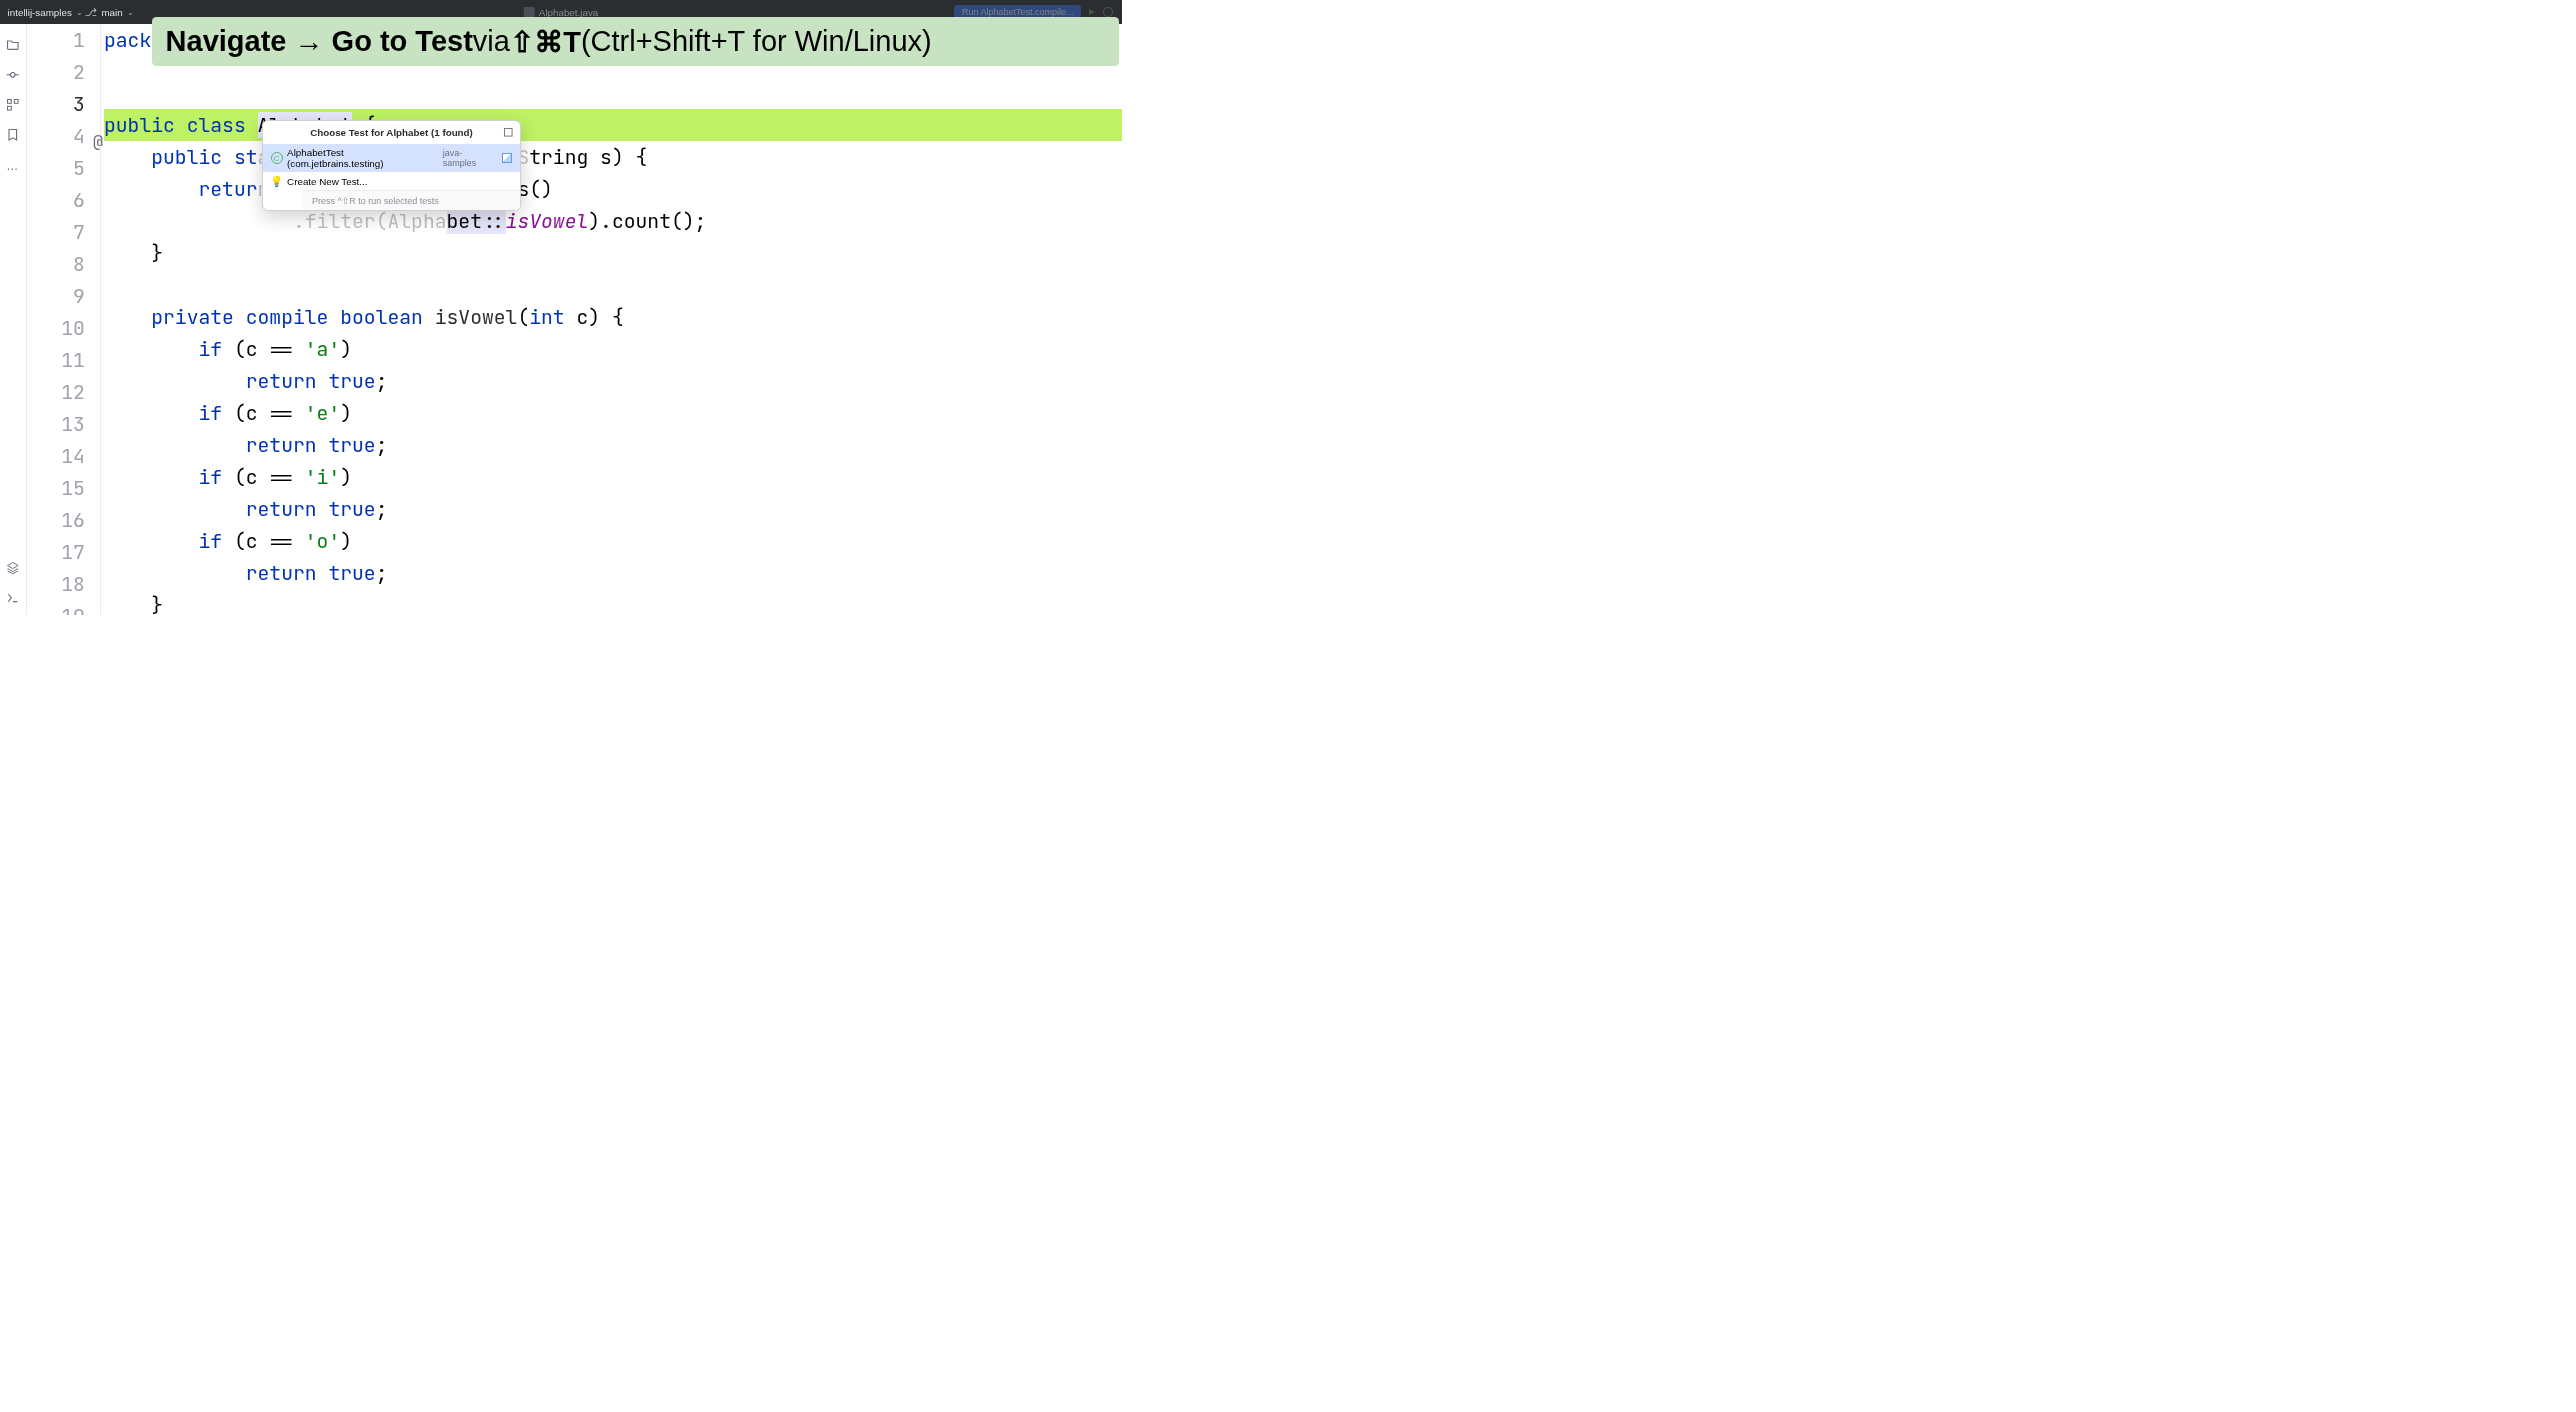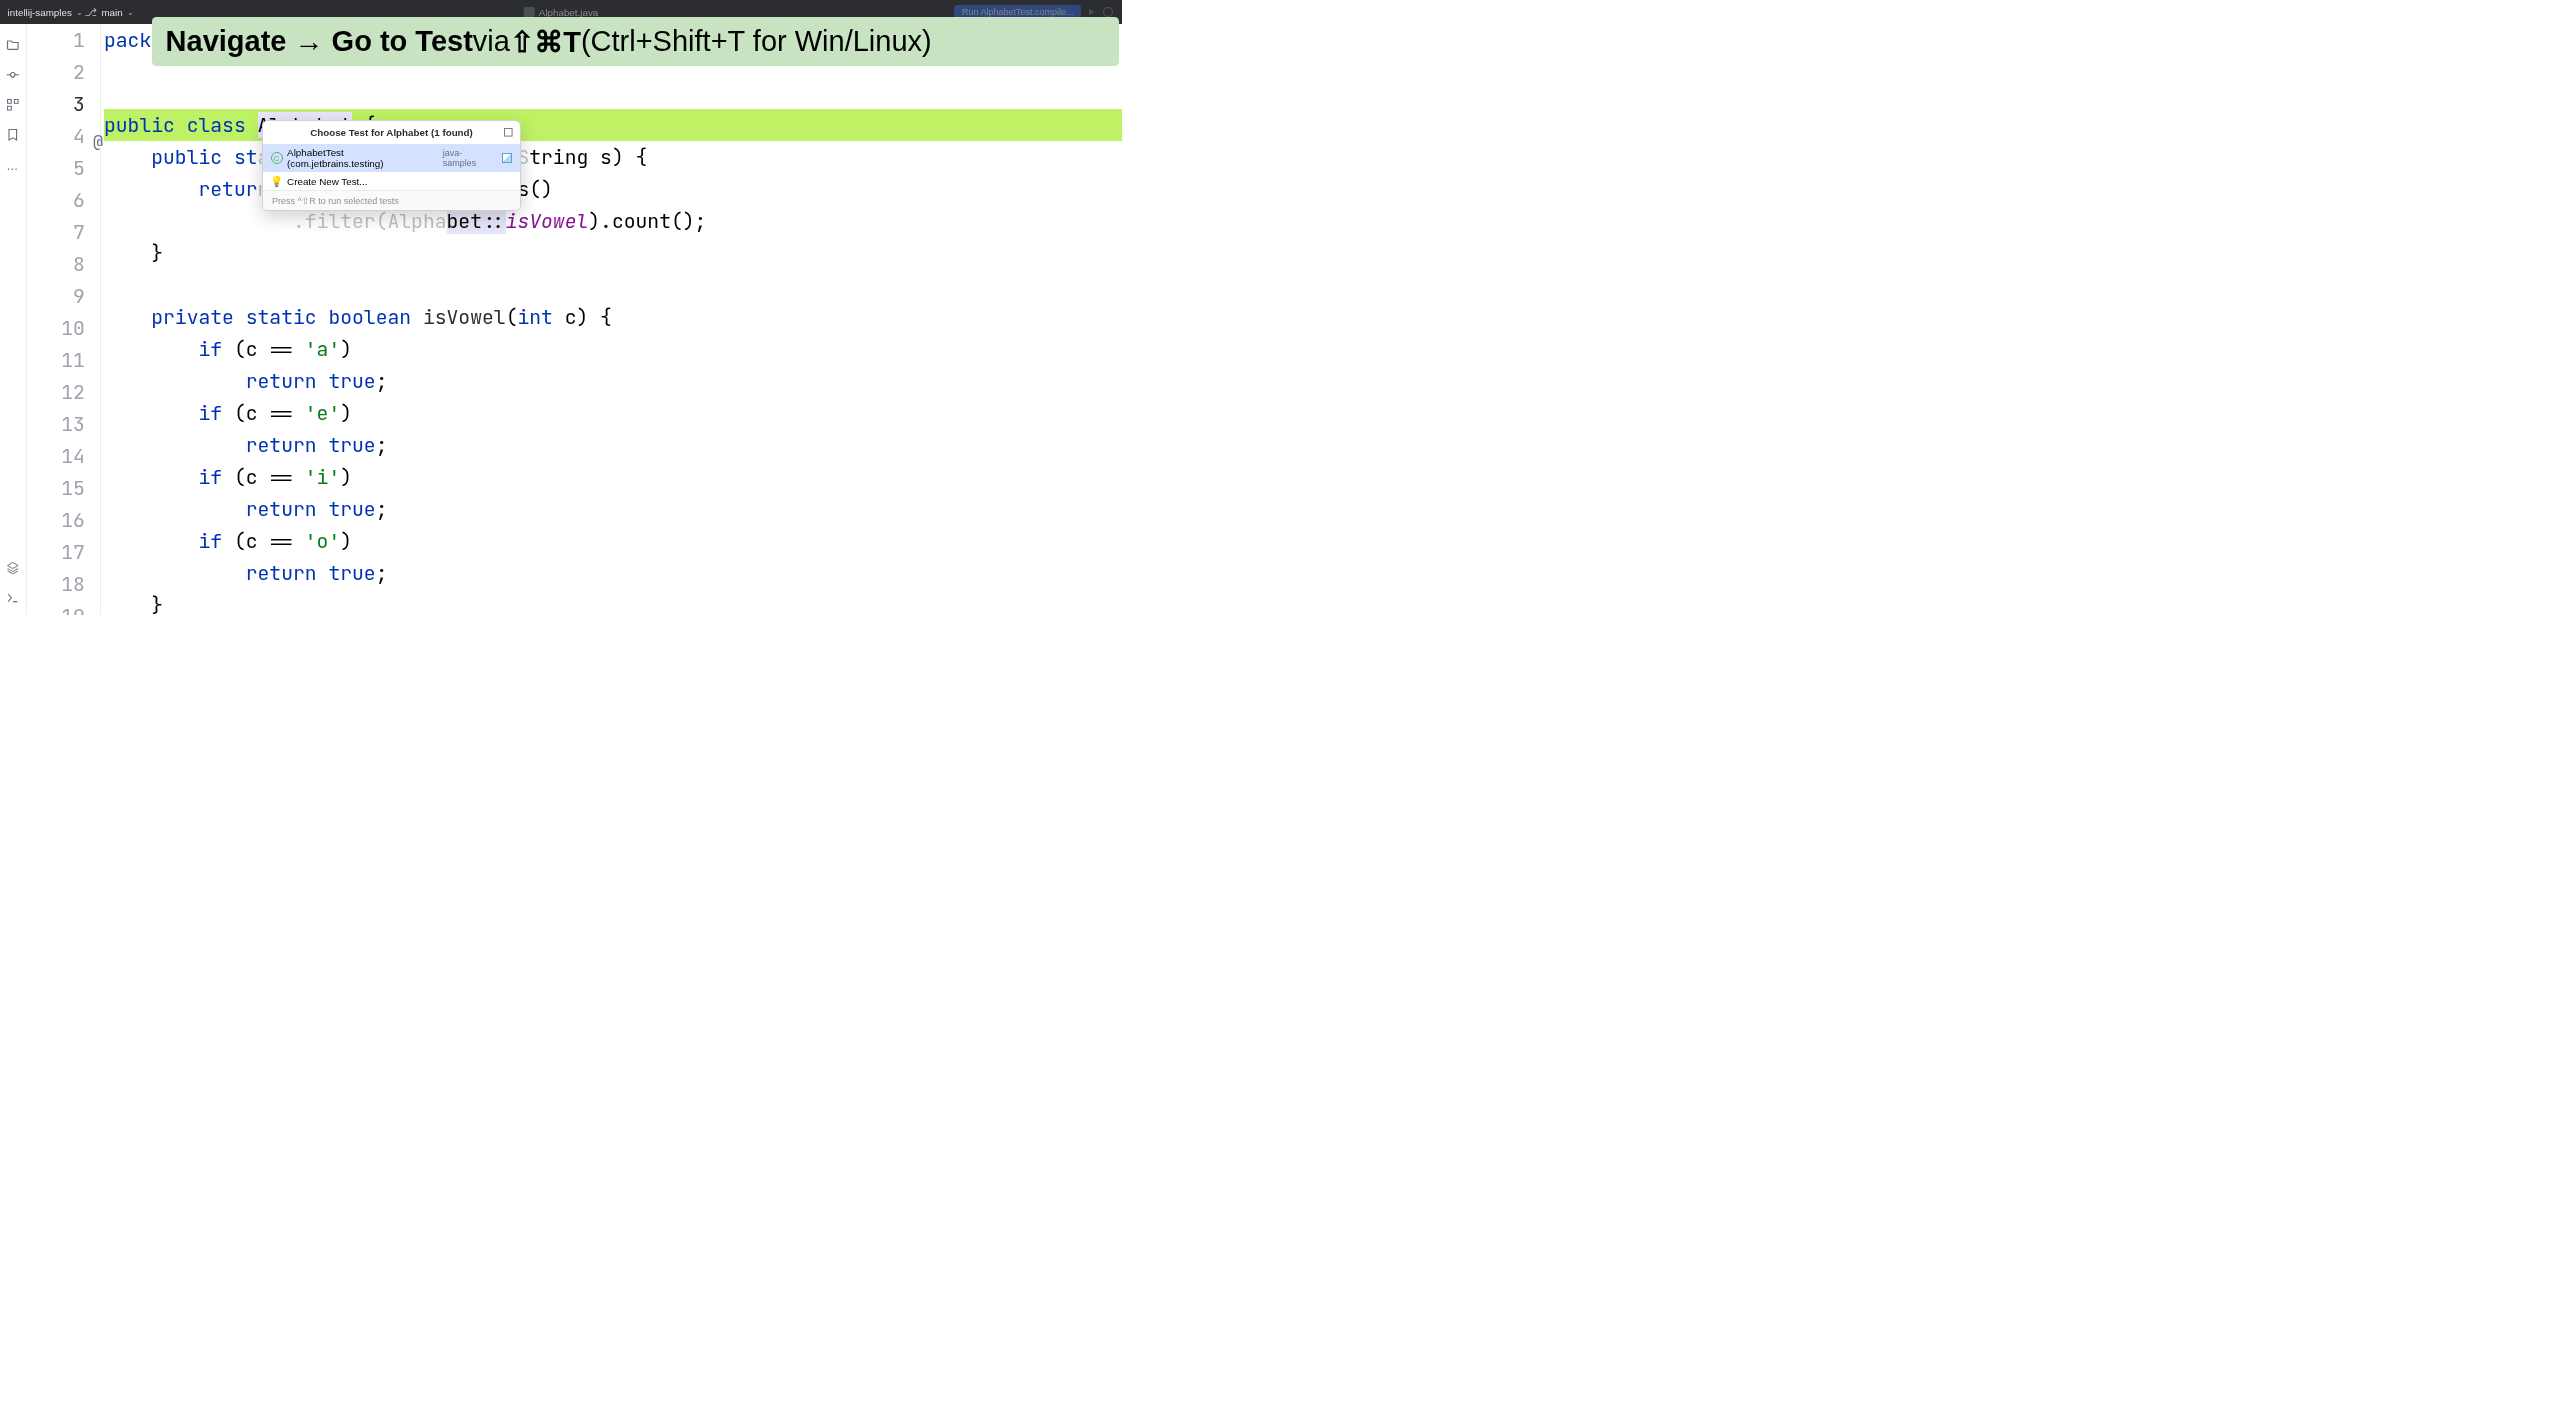--- a/index.html
+++ b/index.html
@@ -225,20 +225,21 @@
       background: linear-gradient(135deg,#fff 50%, #b3d9ff 50%);
       border: 0.8px solid #6c9bd1;
       flex-shrink: 0;
     }
     .popup-footer {
       padding: 4.5px 9px;
       font-size: 9px;
       color: #8a8f99;
       border-top: 0.8px solid #ebecf0;
       background: #fafafa;
+      margin-left: 40px;
     }
   </style>
 </head>
 <body>
 
 <div class="topbar">
   <div class="topbar-left">
     <div class="project-pill">
       <span>intellij-samples</span>
       <span class="chevron">⌄</span>
@@ -338,21 +339,21 @@
   </div>
   <div class="code-area">
     <div class="code-line"><span class="kw">package</span><span class="pkg"> com.jetbrains.testing;</span></div>
     <div class="code-line"></div>
     <div class="code-line line-current"><span class="kw">public</span> <span class="kw">class</span> <span class="type class-name-hl">Alphabet</span><span> {</span></div>
     <div class="code-line"><span>    </span><span class="kw">public</span> <span class="kw">st</span><span style="opacity:0.25">atic long countVowels(S</span><span>tring s) {</span></div>
     <div class="code-line"><span>        </span><span class="kw">retur</span><span style="opacity:0.25">n s.toLowerCase(</span><span>).chars()</span></div>
     <div class="code-line"><span>                </span><span style="opacity:0.25">.filter(Alpha</span><span class="class-name-hl">bet::</span><span class="ref">isVowel</span><span>).count();</span></div>
     <div class="code-line"><span>    }</span></div>
     <div class="code-line"></div>
-    <div class="code-line"><span>    </span><span class="kw">private</span> <span class="kw">static</span> <span class="kw">boolean</span> <span class="mname">isVowel</span><span>(</span><span class="kw">int</span><span> c) {</span></div>
+    <div class="code-line"><span>    </span><span class="kw">private</span> <span class="kw">compile</span> <span class="kw">boolean</span> <span class="mname">isVowel</span><span>(</span><span class="kw">int</span><span> c) {</span></div>
     <div class="code-line"><span>        </span><span class="kw">if</span><span> (c == </span><span class="chr">'a'</span><span>)</span></div>
     <div class="code-line"><span>            </span><span class="kw">return</span><span> </span><span class="kw">true</span><span>;</span></div>
     <div class="code-line"><span>        </span><span class="kw">if</span><span> (c == </span><span class="chr">'e'</span><span>)</span></div>
     <div class="code-line"><span>            </span><span class="kw">return</span><span> </span><span class="kw">true</span><span>;</span></div>
     <div class="code-line"><span>        </span><span class="kw">if</span><span> (c == </span><span class="chr">'i'</span><span>)</span></div>
     <div class="code-line"><span>            </span><span class="kw">return</span><span> </span><span class="kw">true</span><span>;</span></div>
     <div class="code-line"><span>        </span><span class="kw">if</span><span> (c == </span><span class="chr">'o'</span><span>)</span></div>
     <div class="code-line"><span>            </span><span class="kw">return</span><span> </span><span class="kw">true</span><span>;</span></div>
     <div class="code-line"><span>    }</span></div>
   </div>

